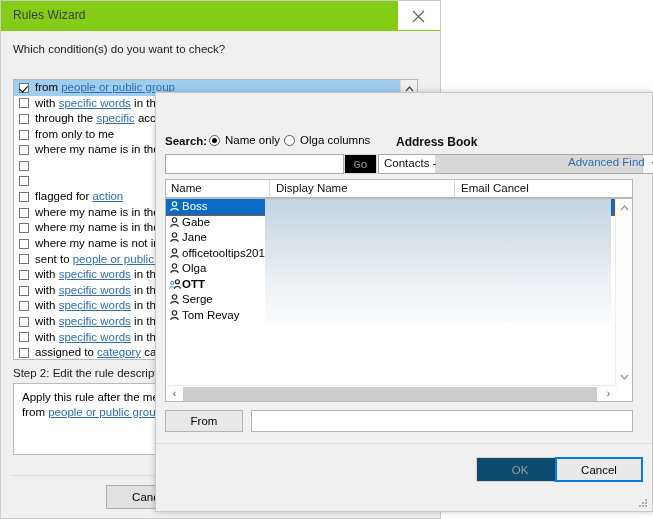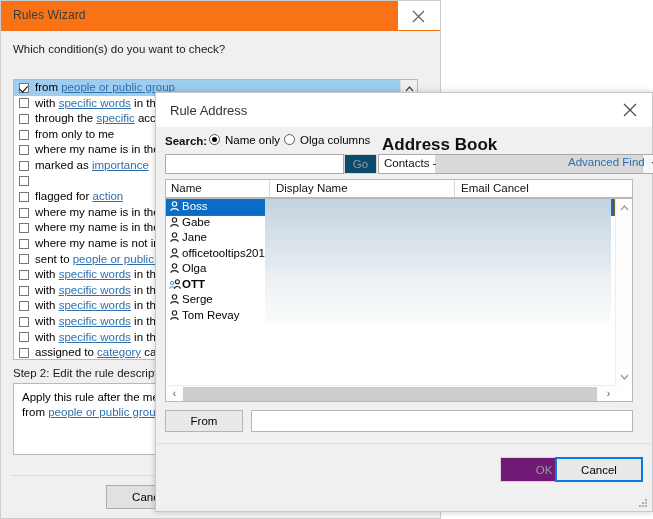--- a/index.html
+++ b/index.html
@@ -15,21 +15,21 @@
 
   
   .wizard {
     position: absolute; left: 0; top: 0; width: 441px; height: 519px;
     background: #f0f0f0;
     border: 1px solid #cccccc;
     box-sizing: border-box;
   }
   .wiz-titlebar {
     position: absolute; left:0; top:0; width: 439px; height: 30px;
-    background: #f97316;
+    background: #84cc16;
   }
   .wiz-title {
     position: absolute; left: 12px; top: 7px;
     font-size: 12px; color: #3b3b3b;
     letter-spacing: .1px;
   }
   .wiz-close {
     position: absolute; right: 0px; top: 0px; width: 42px; height: 29px;
     background: #ffffff; cursor: default;
   }
@@ -97,39 +97,39 @@
     box-shadow: 0 0 6px rgba(0,0,0,.22);
   }
   .ra-titlebar { position:absolute; left:0; top:0; width:496px; height:34px; background:#ffffff; }
   .ra-title { position:absolute; left:14px; top:10px; font-size:13px; color:#333333; }
   .ra-close { position:absolute; right:0; top:0; width:44px; height:33px; background:#ffffff; }
   .ra-close svg { position:absolute; left:15px; top:10px; }
 
   .ra-body { position:absolute; left:0; top:34px; width:496px; height:384px; background:#f0f0f0; }
 
   .srch-label { position:absolute; left:9px; top:8px; font-size:11.5px; font-weight:bold; color:#111; }
-  .radio-wrap { position:absolute; font-size:11.5px; display:flex; align-items:flex-start; }
+  .radio-wrap { position:absolute; font-size:11.5px; display:flex; align-items:center; }
   .radio-wrap.r1 { left:53px; top:7px; }
   .radio-wrap.r2 { left:128px; top:7px; }
   .radio {
     width:11px; height:11px; border:1px solid #5a5a5a; border-radius:50%;
     background:#fff; margin-right:5px; position:relative; box-sizing:border-box; flex:0 0 auto;
   }
   .radio.on::after{ content:""; position:absolute; left:2px; top:2px; width:5px; height:5px; border-radius:50%; background:#000; }
 
-  .ab-label { position:absolute; left:226px; top:8px; font-size:17px; font-weight:bold; color:#111; }
+  .ab-label { position:absolute; left:240px; top:8px; font-size:12px; font-weight:bold; color:#111; }
 
   .srch-input {
     position:absolute; left:9px; top:27px; width:179px; height:20px;
     background:#ffffff; border:1px solid #a9a9a9; box-sizing:border-box;
   }
   .go-btn {
     position:absolute; left:188px; top:27px; width:33px; height:20px;
-    background:#0c4a6e; border:1px solid #d6d6d6; box-sizing:border-box;
-    font-size:11.5px; color:#9a9a9a; display:flex; align-items:center; justify-content:center;
+    background:#000000; border:1px solid #d6d6d6; box-sizing:border-box;
+    font-size:11.5px; color:#9a9a9a; display:flex; align-items:center; justify-content:center;font-family:Liberation Mono, monospace;
   }
   .ab-combo {
     position:absolute; left:222px; top:27px; width:345px; height:20px;
   }
   .ab-combo-inner{
     position:absolute; left:0; top:0; width:290px; height:20px;
     border:1px solid #a9a9a9; box-sizing:border-box;
     background: linear-gradient(to right,#ffffff 0px,#ffffff 56px,#d9d9d9 56px,#d9d9d9 100%);
   }
   .ab-combo-text { position:absolute; left:5px; top:2px; font-size:11.5px; color:#111; }
@@ -191,21 +191,21 @@
     position:absolute; left:95px; top:283px; width:382px; height:22px;
     background:#ffffff; border:1px solid #b4b4b4; box-sizing:border-box;
   }
   .ra-sep { position:absolute; left:0px; top:316px; width:496px; height:1px; background:#dedede; }
 
   .ra-btn {
     position:absolute; top:330px; height:25px; width:88px;
     box-sizing:border-box; font-size:11.5px;
     display:flex; align-items:center; justify-content:center;
   }
-  .ra-btn.ok { left:320px; background:#701a75; border:1px solid #d4d4d4; color:#9a9a9a;margin-left:24px; }
+  .ra-btn.ok { left:320px; background:#0c4a6e; border:1px solid #d4d4d4; color:#9a9a9a; }
   .ra-btn.cancel { left:468px; background:#e9e9e9; border:2px solid #0a7ae0; color:#000; left:399px; }
 
   .grip { position:absolute; right:4px; bottom:3px; width:10px; height:10px; }
   .grip i { position:absolute; width:2px; height:2px; background:#b0b0b0; }
 </style>
 </head>
 <body>
 
 <div id="root">
 
@@ -240,21 +240,20 @@
             <div class="cond-row">
               <span class="cb"></span>
               <span class="cond-text"><span>from only to me</span></span>
             </div>
             <div class="cond-row">
               <span class="cb"></span>
               <span class="cond-text"><span>where my name is in the T</span></span>
             </div>
             <div class="cond-row">
               <span class="cb"></span>
-              <span class="cond-text"><span>marked as </span><span class="lnk">importance</span></span>
             </div>
             <div class="cond-row">
               <span class="cb"></span>
             </div>
             <div class="cond-row">
               <span class="cb"></span>
               <span class="cond-text"><span>flagged for </span><span class="lnk">action</span></span>
             </div>
             <div class="cond-row">
               <span class="cb"></span>
@@ -313,28 +312,20 @@
 
       <div class="wiz-sep"></div>
       <div class="wiz-btn cancel">Cancel</div>
       <div class="wiz-btn b2"></div>
       <div class="wiz-btn b3"></div>
     </div>
   </div>
 
   <div class="ra">
 
-    <div class="ra-titlebar">
-      <div class="ra-title">Rule Address</div>
-      <div class="ra-close">
-        <svg width="14" height="14" viewBox="0 0 14 14">
-          <path d="M1 1 L13 13 M13 1 L1 13" stroke="#4a4a4a" stroke-width="1.2" fill="none"></path>
-        </svg>
-      </div>
-    </div>
 
     <div class="ra-body">
 
       <div class="srch-label">Search:</div>
 
       <div class="radio-wrap r1">
         <span class="radio on"></span>
         <span>Name only</span>
       </div>
       <div class="radio-wrap r2">

